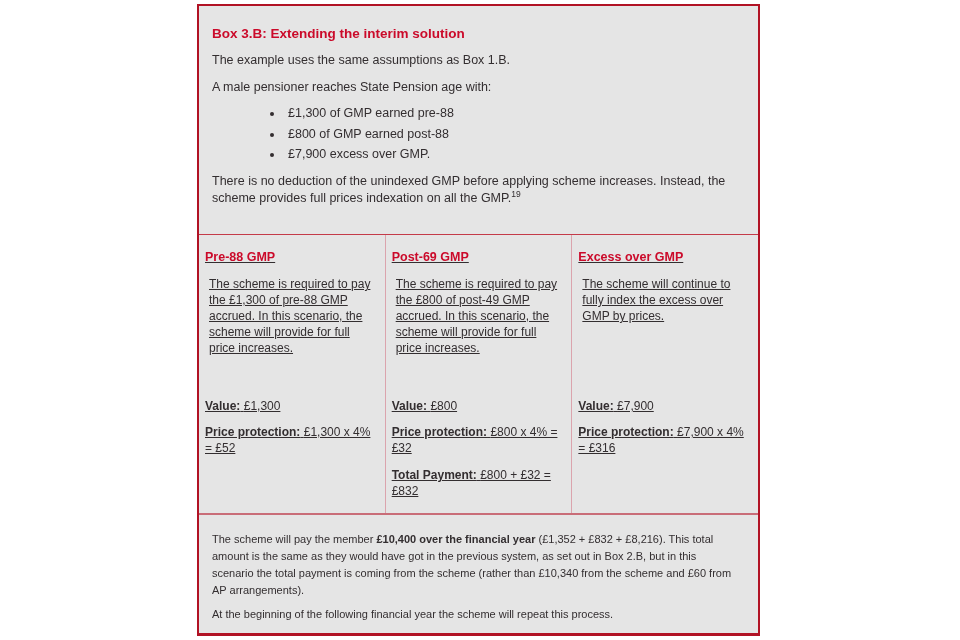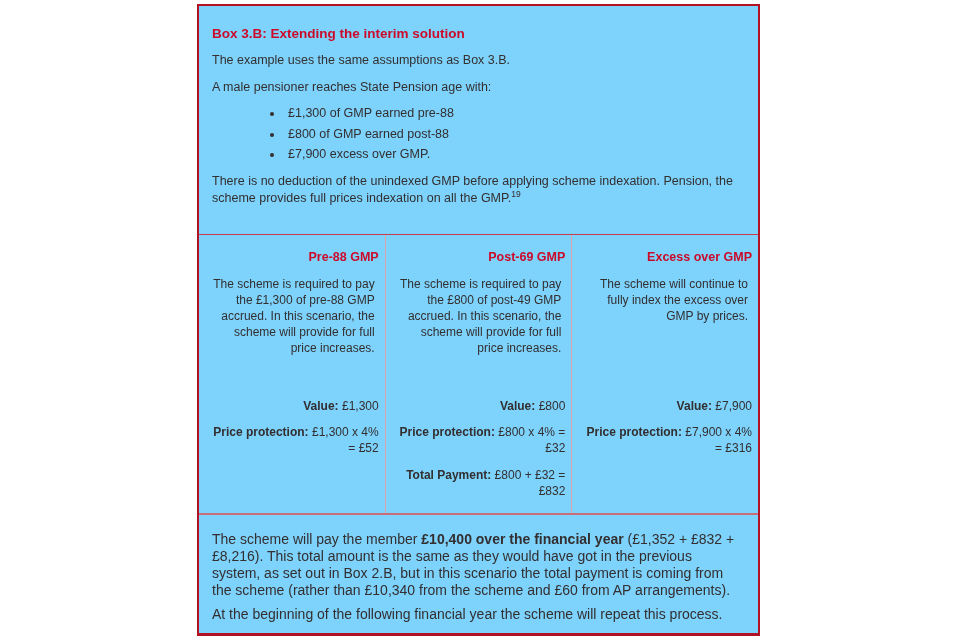--- a/index.html
+++ b/index.html
@@ -17,21 +17,21 @@
     height: 640px;
     overflow: hidden;
   }
   .box {
     position: absolute;
     left: 197px;
     top: 4px;
     width: 563px;
     height: 632px;
     box-sizing: border-box;
-    background: #7dd3fc;
+    background: #e5e5e5;
     border: 2px solid #b11224;
     border-bottom-width: 3px;
     display: flex;
     flex-direction: column;
     color: #332e30;
   }
   
   .intro {
     box-sizing: border-box;
     height: 229px;
@@ -66,23 +66,24 @@
   .cols {
     box-sizing: border-box;
     height: 280px;
     display: flex;
     border-bottom: 2px solid #c96d78;
   }
   .col {
     flex: 1 1 0;
     box-sizing: border-box;
     padding: 8px 6px 4px 6px;
-    text-align: right;
+    text-align: left;
     font-size: 12px;
     line-height: 16px;
+    text-decoration: underline;
   }
   .col + .col {
     border-left: 1px solid #dba4ad;
   }
   .col-header {
     font-size: 12.5px;
     font-weight: bold;
     color: #cb0a2a;
     margin: 6px 0 0 0;
   }
@@ -97,43 +98,43 @@
   }
   .vrow-value { min-height: 26px; }
   .vrow-price { min-height: 43px; }
   .vrow-total { min-height: 43px; }
   .vlabel { font-weight: bold; }
   
   .summary {
     flex: 1 1 auto;
     box-sizing: border-box;
     padding: 9px 22px 0 13px;
-    font-size: 14px;
+    font-size: 11px;
     line-height: 17px;
   }
   .summary p { margin: 7px 0 0 0; }
   .summary p + p { }
   .bold-run { font-weight: bold; }
 </style>
 </head>
 <body>
 
 <div class="stage">
   <div class="box">
 
     <div class="intro">
       <p class="box-title">Box 3.B: Extending the interim solution</p>
-      <p>The example uses the same assumptions as Box 3.B.</p>
+      <p>The example uses the same assumptions as Box 1.B.</p>
       <p>A male pensioner reaches State Pension age with:</p>
       <ul>
         <li>£1,300 of GMP earned pre-88</li>
         <li>£800 of GMP earned post-88</li>
         <li>£7,900 excess over GMP.</li>
       </ul>
-      <p><span>There is no deduction of the unindexed GMP before applying scheme indexation. Pension, the scheme provides full prices indexation on all the GMP.</span><sup class="footnote">19</sup></p>
+      <p><span>There is no deduction of the unindexed GMP before applying scheme increases. Instead, the scheme provides full prices indexation on all the GMP.</span><sup class="footnote">19</sup></p>
     </div>
 
     <div class="cols">
 
       <div class="col">
         <p class="col-header">Pre-88 GMP</p>
         <div class="col-body">The scheme is required to pay the £1,300 of pre-88 GMP accrued. In this scenario, the scheme will provide for full price increases.</div>
         <div class="vrow vrow-value">
           <span class="vlabel">Value:</span>
           <span>£1,300</span>

